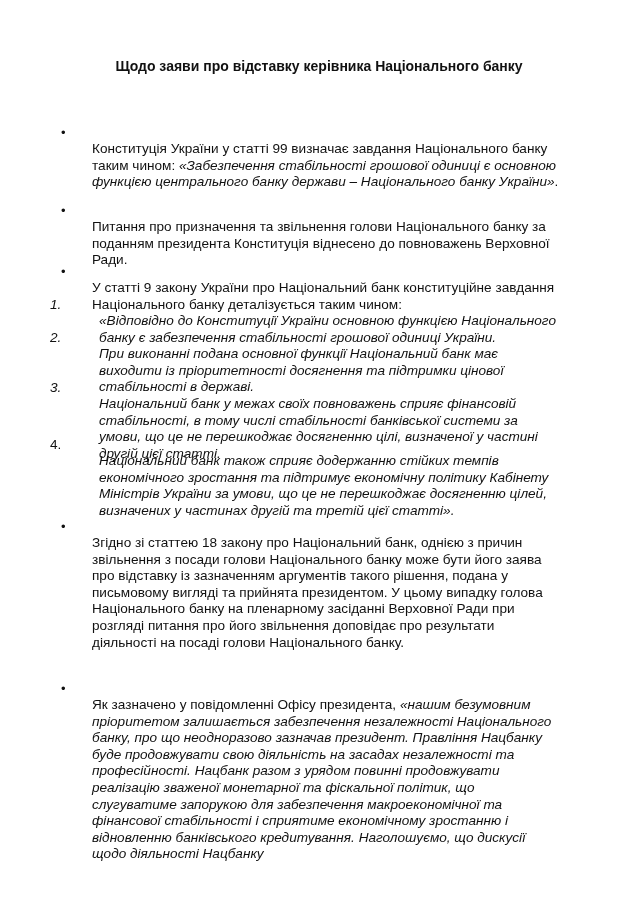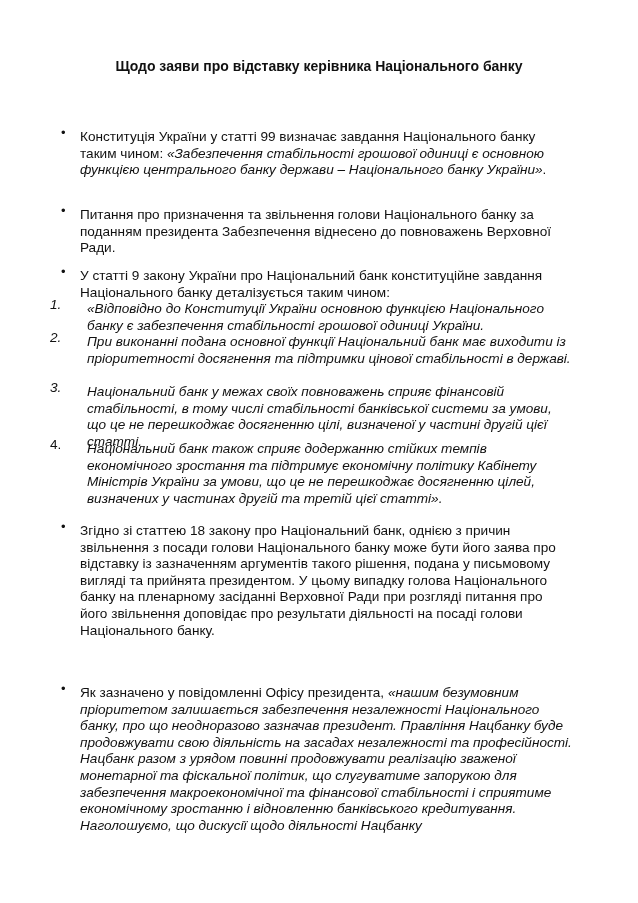--- a/index.html
+++ b/index.html
@@ -10,38 +10,38 @@
            font-weight:bold; font-size:14px; }
   .subhead { position:absolute; left:0; width:638px; text-align:center;
              font-style:italic; text-decoration:underline; font-size:14px; }
   .block { position:absolute; left:76px; width:500px; line-height:16.6px; }
   .bullet { position:absolute; left:-15px; top:0; font-size:13px; }
   .num { position:absolute; left:-26px; top:0; }
   .it { font-style:italic; }
   .nblock { position:absolute; left:83px; width:495px; line-height:16.6px; font-style:italic; }
   .nblock .num { left:-33px; }
   .nblock.upright-num .num { font-style:normal; }
-  p { margin:4px; }
+  p { margin:16px; }
 </style>
 </head>
 <body>
 
 <div class="page">
 
   <div class="title">Щодо заяви про відставку керівника Національного банку</div>
 
 
   <div class="block" style="top:125px;">
     <span class="bullet">•</span>
     <p><span>Конституція України у статті 99 визначає завдання Національного банку таким чином: </span><span class="it">«Забезпечення стабільності грошової одиниці є основною функцією центрального банку держави – Національного банку України»</span><span>.</span></p>
   </div>
 
   <div class="block" style="top:203px;">
     <span class="bullet">•</span>
-    <p>Питання про призначення та звільнення голови Національного банку за поданням президента Забезпечення віднесено до повноважень Верховної Ради.</p>
+    <p>Питання про призначення та звільнення голови Національного банку за поданням президента Конституція віднесено до повноважень Верховної Ради.</p>
   </div>
 
   <div class="block" style="top:264px;">
     <span class="bullet">•</span>
     <p>У статті 9 закону України про Національний банк конституційне завдання Національного банку деталізується таким чином:</p>
   </div>
 
   <div class="nblock" style="top:297px;">
     <span class="num">1.</span>
     <p>«Відповідно до Конституції України основною функцією Національного банку є забезпечення стабільності грошової одиниці України.</p>

